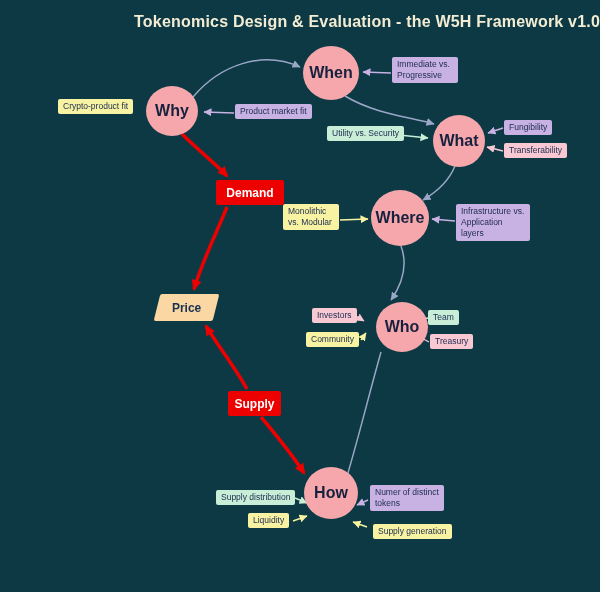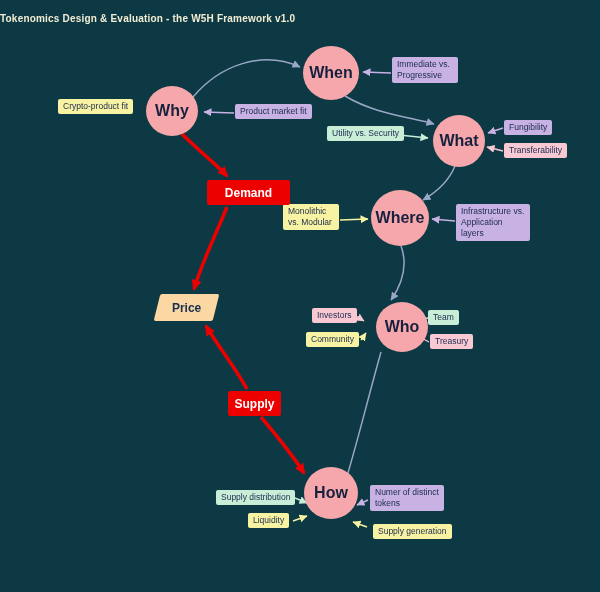--- a/index.html
+++ b/index.html
@@ -1,21 +1,21 @@
 <!DOCTYPE html>
 <html><head>
 <meta charset="utf-8">
 <style>
   * { margin:0; padding:0; box-sizing:border-box; }
   html,body { background:#0c3943; }
   body { font-family:"Liberation Sans", sans-serif; }
   .canvas { position:relative; width:600px; height:592px; background:#0c3943; overflow:hidden; }
   svg.connectors { position:absolute; left:0; top:0; width:600px; height:592px; }
-  .title { position:absolute; top:13px; left:0; width:100%; text-align:left;
-           color:#f3ecd4; font-size:10px; font-weight:bold; letter-spacing:.2px; }
+  .title { position:absolute; top:13px; left:0; width:100%; text-align:right;
+           color:#f3ecd4; font-size:16px; font-weight:bold; letter-spacing:.2px; }
   .circle { position:absolute; background:#f5a7ac; border-radius:50%;
             display:flex; align-items:center; justify-content:center;
             color:#16213d; font-weight:bold; font-size:16px; }
   .box { position:absolute; font-size:8.5px; color:#1c2a4e; padding:2px 5px;
          border-radius:2px; line-height:1.3; white-space:nowrap; }
   .box.wrap { white-space:normal; }
   .yellow   { background:#f7f3a2; }
   .lavender { background:#c7b2e3; }
   .green    { background:#c8eed7; }
   .pinkbox  { background:#f8c8d3; }
@@ -102,19 +102,19 @@
   <div class="box lavender wrap" style="left:456px; top:204px; width:74px;">Infrastructure vs. Application layers</div>
   <div class="box pinkbox" style="left:312px; top:308px;">Investors</div>
   <div class="box yellow" style="left:306px; top:332px;">Community</div>
   <div class="box green" style="left:428px; top:310px;">Team</div>
   <div class="box pinkbox" style="left:430px; top:334px;">Treasury</div>
   <div class="box green" style="left:216px; top:490px;">Supply distribution</div>
   <div class="box yellow" style="left:248px; top:513px;">Liquidity</div>
   <div class="box lavender wrap" style="left:370px; top:485px; width:74px;">Numer of distinct tokens</div>
   <div class="box yellow" style="left:373px; top:524px;">Supply generation</div>
 
-  <div class="redbox" style="left:207px; top:180px; width:83px; height:25px;">Demand</div>
+  <div class="redbox" style="left:216px; top:180px; width:68px; height:25px;">Demand</div>
   <div class="price" style="left:157px; top:294px; width:59px; height:27px;">
     <span>Price</span>
   </div>
   <div class="redbox" style="left:228px; top:391px; width:53px; height:25px; font-size:12px;">Supply</div>
 
 </div>
 
 </body></html>

